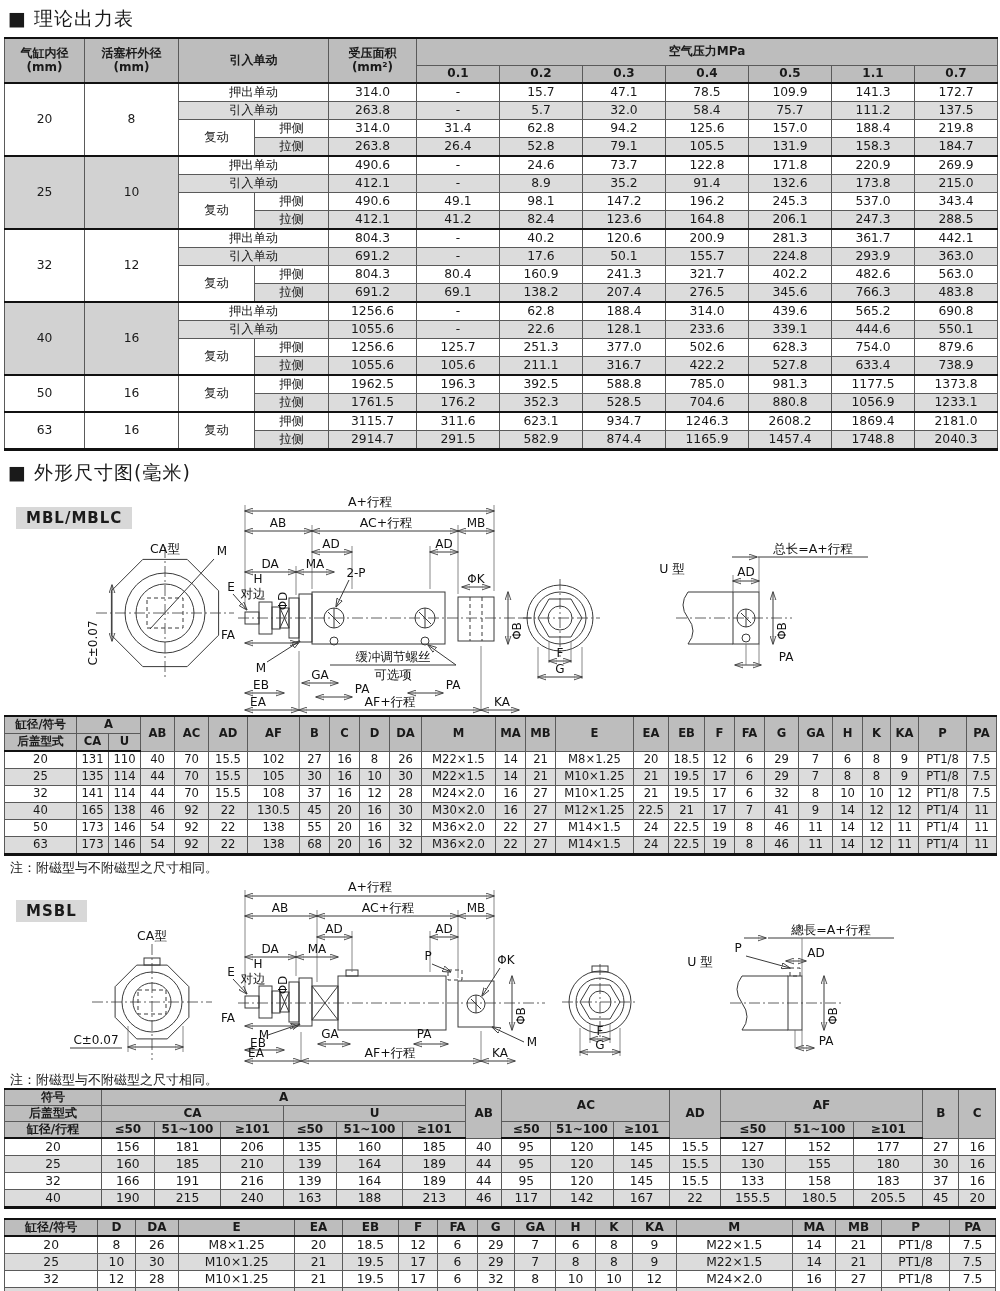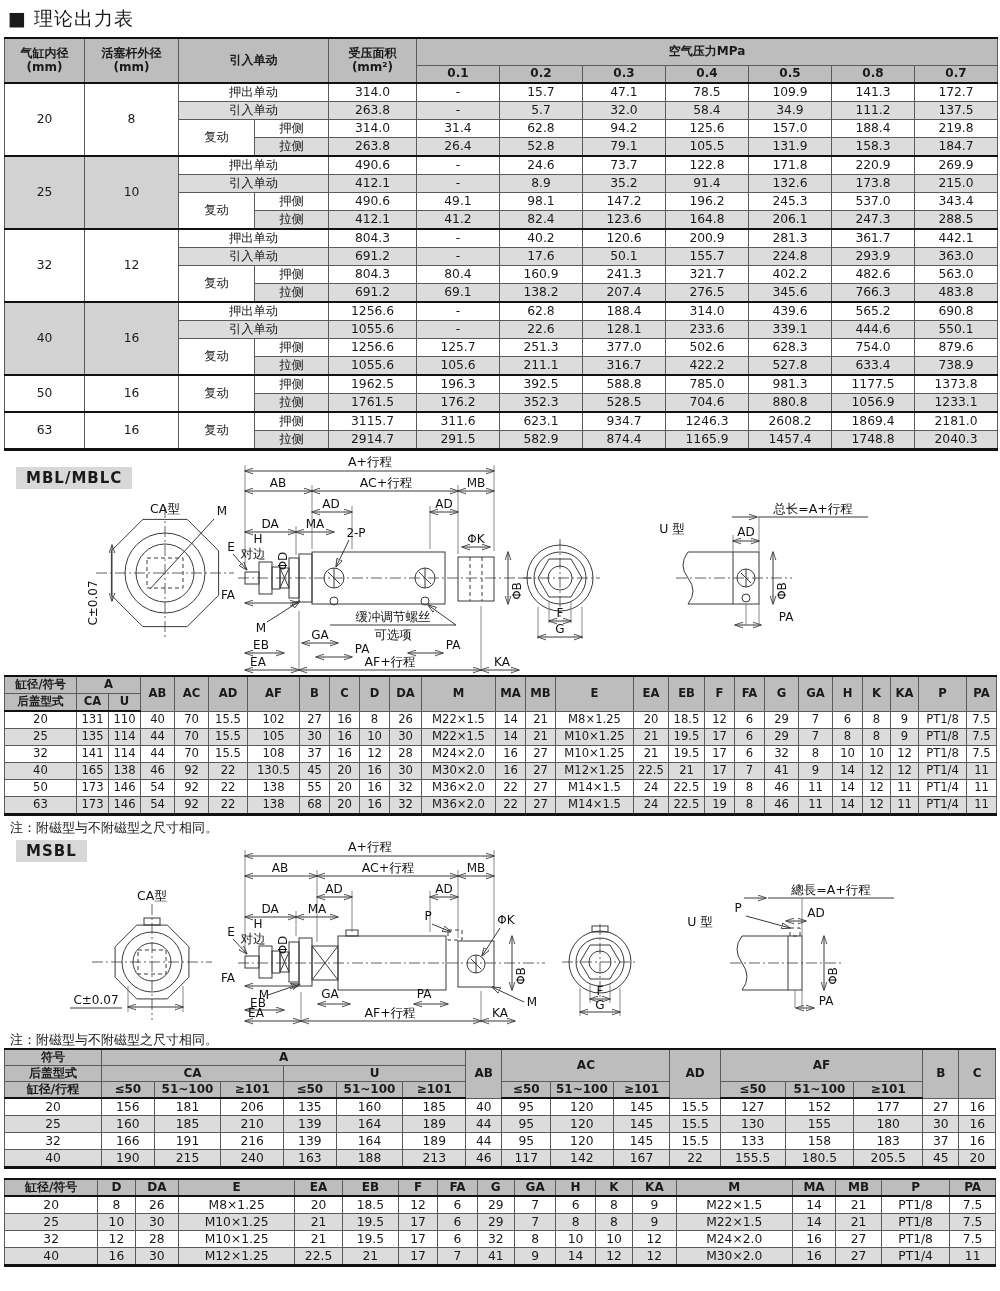--- a/index.html
+++ b/index.html
@@ -66,21 +66,21 @@
           <th rowspan="2">受压面积
 (mm²)</th>
           <th colspan="7">空气压力MPa</th>
         </tr>
         <tr>
           <th>0.1</th>
           <th>0.2</th>
           <th>0.3</th>
           <th>0.4</th>
           <th>0.5</th>
-          <th>0.8</th>
+          <th>1.1</th>
           <th>0.7</th>
         </tr>
       </thead>
       <tbody>
         <tr class="gsep">
           <td rowspan="4">20</td>
           <td rowspan="4">8</td>
           <td colspan="2">押出单动</td>
           <td>314.0</td>
           <td>-</td>
@@ -91,21 +91,21 @@
           <td>141.3</td>
           <td>172.7</td>
         </tr>
         <tr class="shade">
           <td colspan="2">引入单动</td>
           <td>263.8</td>
           <td>-</td>
           <td>5.7</td>
           <td>32.0</td>
           <td>58.4</td>
-          <td>34.9</td>
+          <td>75.7</td>
           <td>111.2</td>
           <td>137.5</td>
         </tr>
         <tr>
           <td rowspan="2">复动</td>
           <td>押侧</td>
           <td>314.0</td>
           <td>31.4</td>
           <td>62.8</td>
           <td>94.2</td>
@@ -312,20 +312,21 @@
           <td>582.9</td>
           <td>874.4</td>
           <td>1165.9</td>
           <td>1457.4</td>
           <td>1748.8</td>
           <td>2040.3</td>
         </tr>
       </tbody>
     </table>
 
+  <div class="sec-title" style="margin-top:9px">■ 外形尺寸图(毫米)</div>
 
   <div class="dia" style="height:224px">
     <span class="model-label" style="top:16px">MBL/MBLC</span>
     <svg class="dwg" width="1000" height="224" viewBox="0 0 1000 224">
       <defs>
         <marker id="arM" viewBox="0 0 10 8" markerWidth="9" markerHeight="7" refX="9.5" refY="4" orient="auto-start-reverse">
           <path d="M0,0.6 L10,4 L0,7.4 Z" fill="#3a3a3a" stroke="none"></path>
         </marker>
       </defs>
 
@@ -703,21 +704,21 @@
           <td>11</td>
           <td>PT1/4</td>
           <td>11</td>
         </tr>
       </tbody>
     </table>
 
   <div class="note">注：附磁型与不附磁型之尺寸相同。</div>
 
   <div class="dia" style="height:192px">
-    <span class="model-label" style="top:4px">MSBL</span>
+    <span class="model-label" style="top:24px">MSBL</span>
     <svg class="dwg" width="1000" height="192" viewBox="0 0 1000 192">
       <defs>
         <marker id="arS" viewBox="0 0 10 8" markerWidth="9" markerHeight="7" refX="9.5" refY="4" orient="auto-start-reverse">
           <path d="M0,0.6 L10,4 L0,7.4 Z" fill="#3a3a3a" stroke="none"></path>
         </marker>
       </defs>
 
       <g>
         <polygon points="188.9,110.7 167.3,89.1 136.7,89.1 115.1,110.7 115.1,141.3 136.7,162.9 167.3,162.9 188.9,141.3"></polygon>
         <circle cx="152" cy="126" r="30"></circle>

